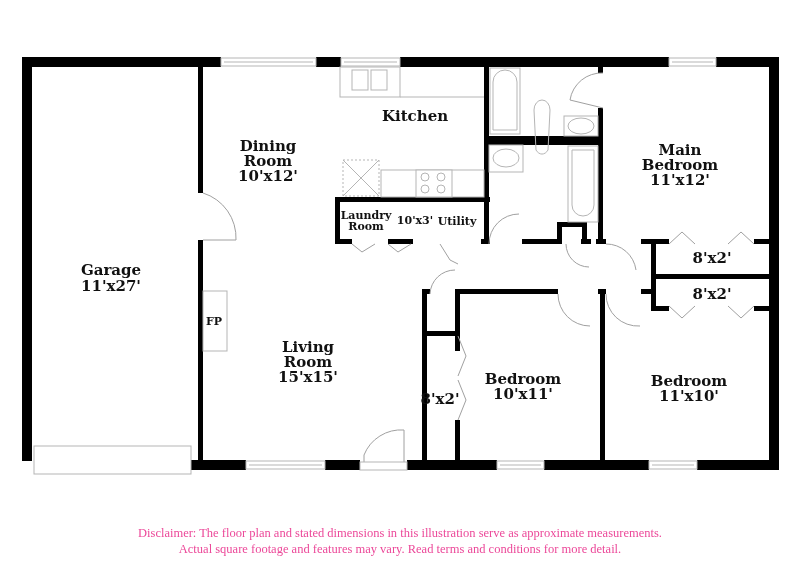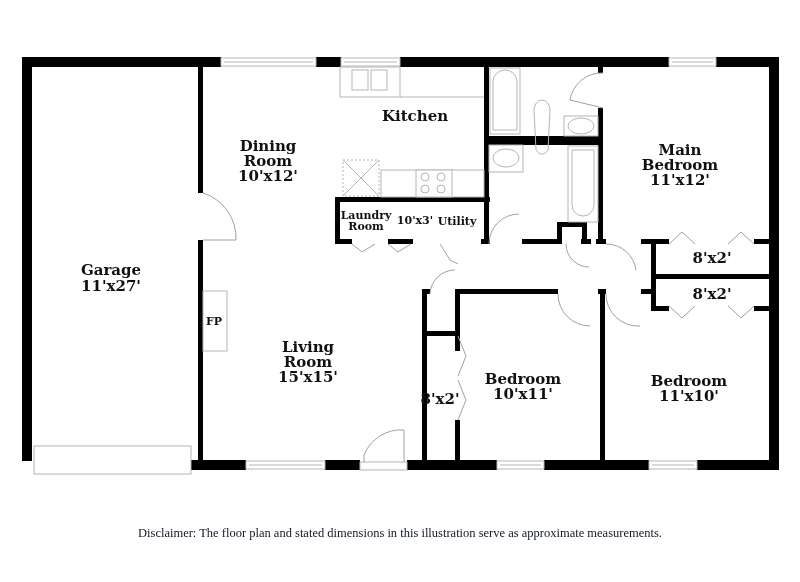--- a/index.html
+++ b/index.html
@@ -7,21 +7,21 @@
     #plan { position: absolute; left: 0; top: 0; width: 800px; height: 582px; }
     .wall { fill: #000; }
     .fix { fill: #fff; stroke: #b5b5b5; stroke-width: 1; }
     .fixd { fill: none; stroke: #b5b5b5; stroke-width: 1; }
     .door { fill: none; stroke: #a0a0a0; stroke-width: 1; }
     .lbl { font-family: "DejaVu Serif", "Liberation Serif", serif; font-weight: bold; fill: #111; text-anchor: middle; }
     .lbl-l { font-size: 15px; }
     .lbl-s { font-size: 11px; }
     .disclaimer {
       position: absolute; left: 0; top: 525px; width: 800px; text-align: center;
-      font-family: "Liberation Serif", "DejaVu Serif", serif; font-size: 12.5px; color: #0f172a; line-height: 16px;
+      font-family: "Liberation Serif", "DejaVu Serif", serif; font-size: 12.5px; color: #ec4899; line-height: 16px;
     }
   </style>
 </head>
 <body>
 
 <svg id="plan" viewBox="0 0 800 582" xmlns="http://www.w3.org/2000/svg">
 
   <g>
 
     <rect class="wall" x="22" y="57" width="199" height="10"></rect>
@@ -189,13 +189,14 @@
   <text class="lbl lbl-l" x="523" y="399">10'x11'</text>
 
   <text class="lbl lbl-l" x="440" y="404">8'x2'</text>
 
   <text class="lbl lbl-l" x="689" y="386">Bedroom</text>
   <text class="lbl lbl-l" x="689" y="401">11'x10'</text>
 </svg>
 
 <div class="disclaimer">
   <div>Disclaimer: The floor plan and stated dimensions in this illustration serve as approximate measurements.</div>
+  <div>Actual square footage and features may vary. Read terms and conditions for more detail.</div>
 </div>
 
 </body></html>

